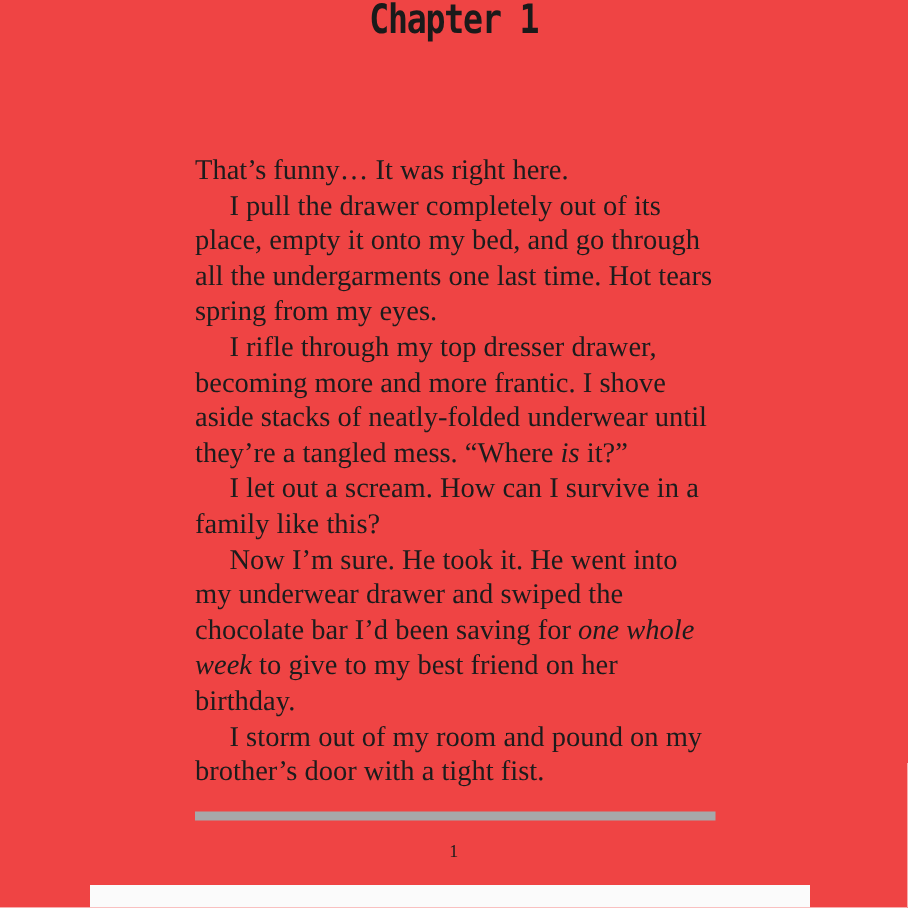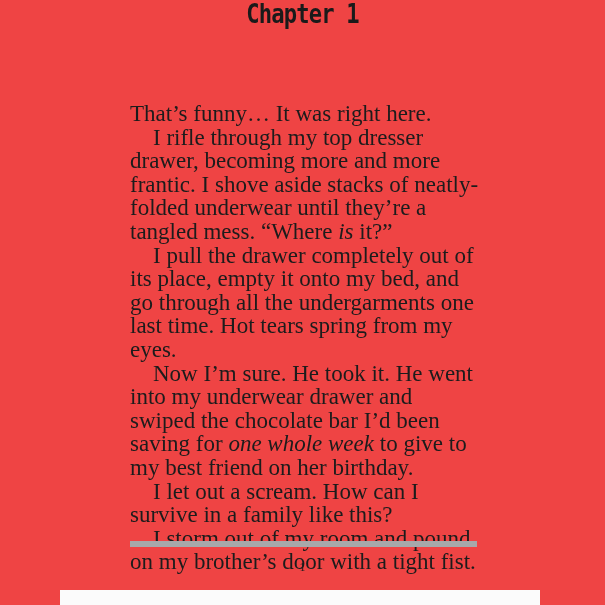--- a/index.html
+++ b/index.html
@@ -29,21 +29,21 @@
       color: #1a1a1a;
       transform: scaleX(0.82);
       transform-origin: 50% 50%;
     }
     .body-text {
       position: absolute;
       top: 102px;
       left: 130px;
       width: 350px;
       font-family: "Liberation Serif", serif;
-      font-size: 23px;
+      font-size: 19px;
       line-height: 23.6px;
       color: #1c1c1c;
     }
     .body-text p {
       margin: 0;
       text-indent: 23px;
     }
     .body-text p.first {
       text-indent: 0;
     }
@@ -81,30 +81,30 @@
 <body>
 
 <div class="page">
   <div class="chapter-title">Chapter 1</div>
 
   <div class="body-text">
     <p class="first">
       <span>That’s funny… It was right here.</span>
     </p>
     <p>
+      <span>I pull the drawer completely out of its place, empty it onto my bed, and go through all the undergarments one last time. Hot tears spring from my eyes.</span>
+    </p>
+    <p>
       <span>I rifle through my top dresser drawer, becoming more and more frantic. I shove aside stacks of neatly-folded underwear until they’re a tangled mess. “Where </span><em>is</em><span> it?”</span>
     </p>
     <p>
-      <span>I pull the drawer completely out of its place, empty it onto my bed, and go through all the undergarments one last time. Hot tears spring from my eyes.</span>
+      <span>I let out a scream. How can I survive in a family like this?</span>
     </p>
     <p>
       <span>Now I’m sure. He took it. He went into my underwear drawer and swiped the chocolate bar I’d been saving for </span><em>one whole week</em><span> to give to my best friend on her birthday.</span>
-    </p>
-    <p>
-      <span>I let out a scream. How can I survive in a family like this?</span>
     </p>
     <p>
       <span>I storm out of my room and pound on my brother’s door with a tight fist.</span>
     </p>
   </div>
 
   <div class="rule"></div>
   <div class="page-number">1</div>
   <div class="bottom-shade"></div>
 </div>

